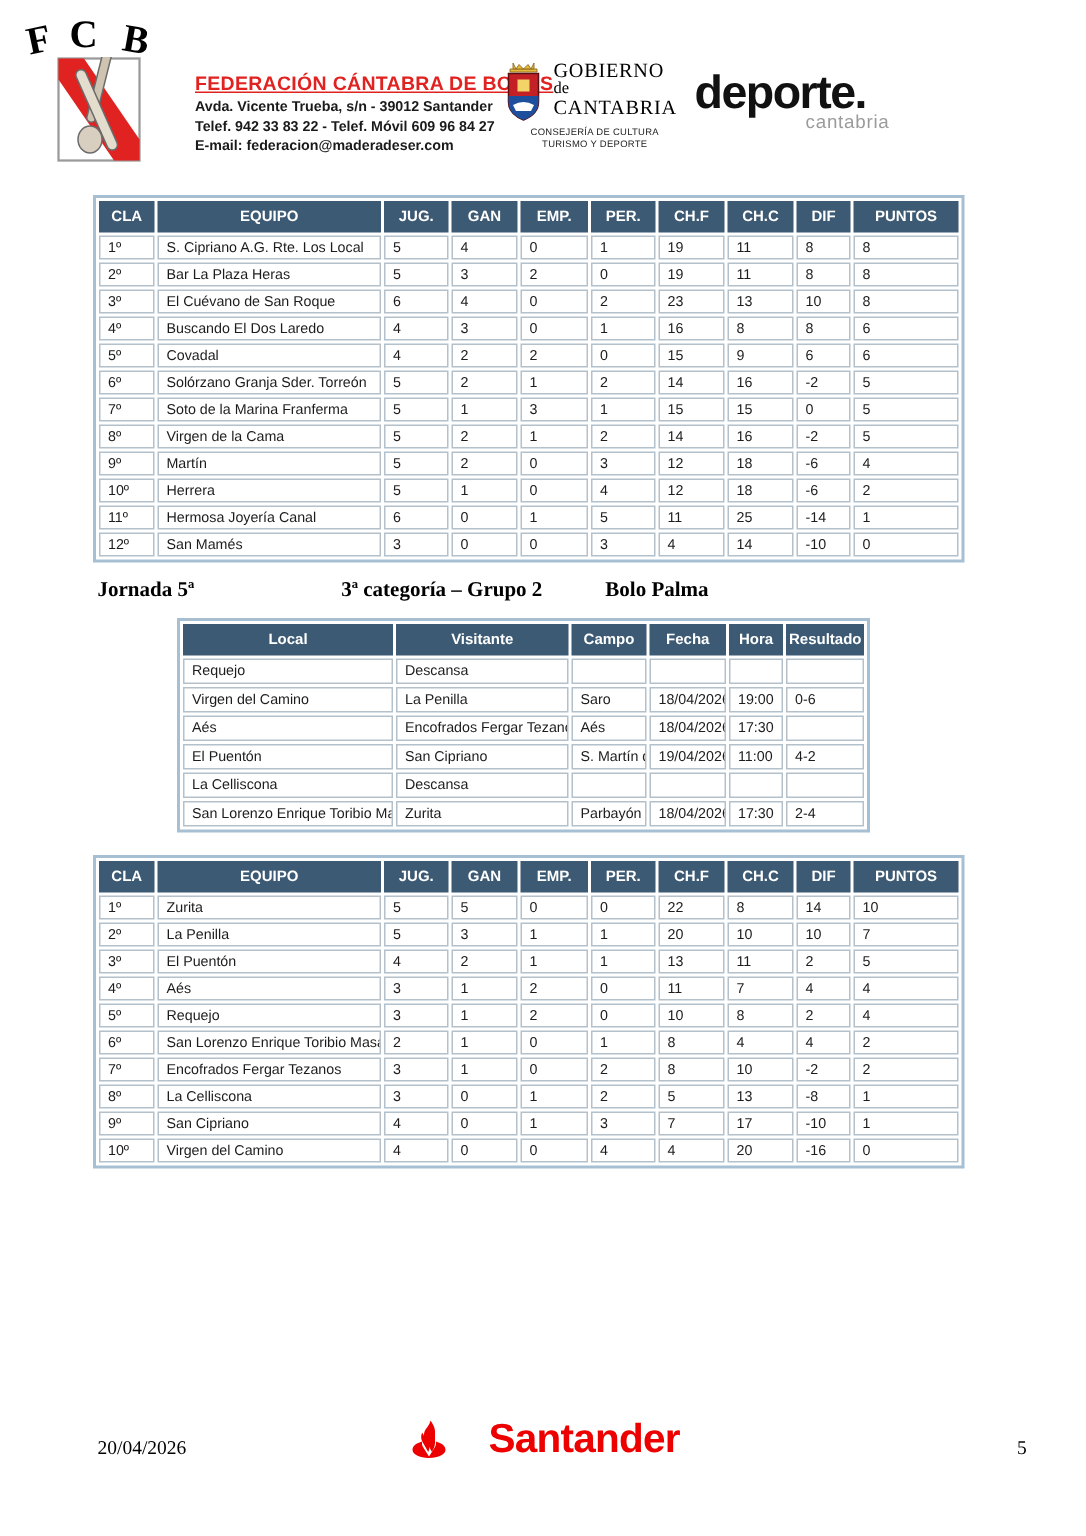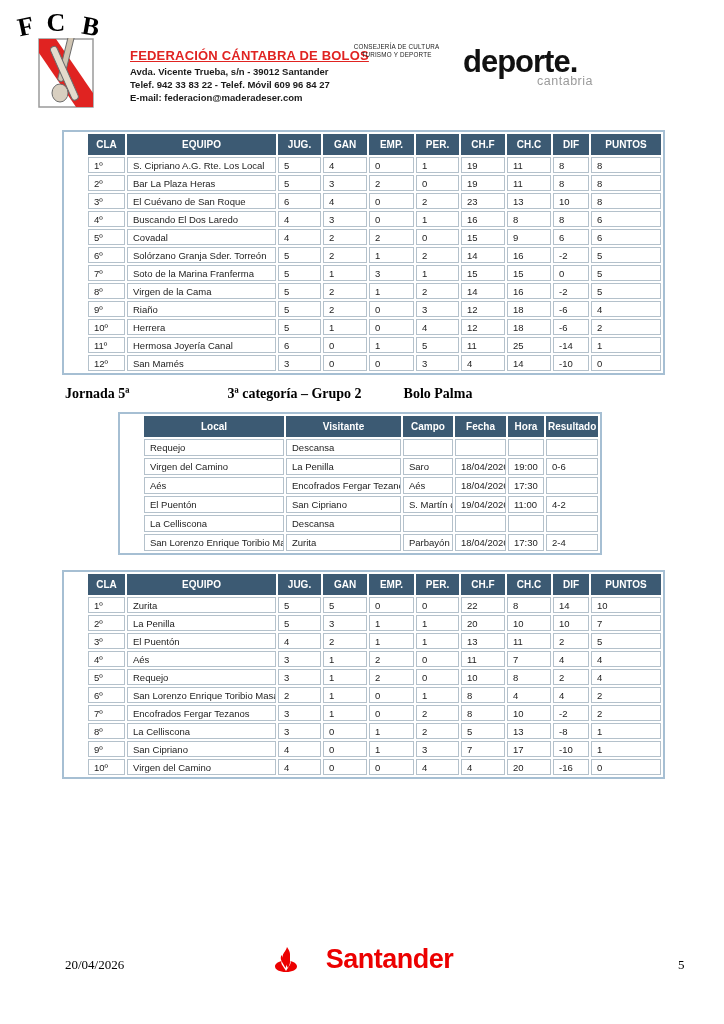--- a/index.html
+++ b/index.html
@@ -48,21 +48,20 @@
   .srcd-sub { font-size:5.6px; color:#e8a33d; margin-top:1px; white-space:nowrap; }
 
   
   table.doc-table {
     position:absolute;
     border-collapse: separate;
     border-spacing: 2px;
     table-layout: fixed;
     background:#fff;
     border: 2px solid #a6bfd3;
-    padding-left: 22px;
   }
   table.doc-table th {
     background:#3c5a73;
     color:#fff;
     font-size:10px;
     font-weight:bold;
     text-align:center;
     padding:5px 2px;
     overflow:hidden;
     white-space:nowrap;
@@ -116,20 +115,35 @@
   </div>
 
   <div class="fed-info">
     <div class="fed-title">FEDERACIÓN CÁNTABRA DE BOLOS</div>
     <div class="fed-line">Avda. Vicente Trueba, s/n - 39012 Santander</div>
     <div class="fed-line">Telef. 942 33 83 22  - Telef. Móvil 609 96 84 27</div>
     <div class="fed-line">E-mail: federacion@maderadeser.com</div>
   </div>
 
   <div class="gob-logo">
+    <div class="gob-top">
+      <svg class="gob-arms" width="30" height="42" viewBox="0 0 30 42">
+        <path d="M6 6 L24 6 L24 8 L6 8 Z" fill="#e8b93a" stroke="#8a6d1f" stroke-width="0.6"></path>
+        <path d="M8 2 L10 6 L12 3 L15 6 L18 3 L20 6 L22 2 L22 6 L8 6 Z" fill="#e8b93a" stroke="#8a6d1f" stroke-width="0.6"></path>
+        <path d="M5 9 H25 V28 Q25 36 15 40 Q5 36 5 28 Z" fill="#c42127" stroke="#5a1013" stroke-width="1"></path>
+        <path d="M5 24 H25 V28 Q25 36 15 40 Q5 36 5 28 Z" fill="#1d4f9c"></path>
+        <rect x="11" y="13" width="8" height="8" fill="#f2d469"></rect>
+        <path d="M8 30 Q15 26 22 30 L20 34 H10 Z" fill="#ffffff"></path>
+      </svg>
+      <div class="gob-name">
+        <div class="g1">GOBIERNO</div>
+        <div class="g2">de</div>
+        <div class="g3">CANTABRIA</div>
+      </div>
+    </div>
     <div class="gob-sub">
       <div>CONSEJERÍA DE CULTURA</div>
       <div>TURISMO Y DEPORTE</div>
     </div>
   </div>
 
   <div class="deporte-logo">
     <div class="deporte-main">deporte.</div>
     <div class="deporte-sub">cantabria</div>
   </div>
@@ -254,21 +268,21 @@
           <td>2</td>
           <td>1</td>
           <td>2</td>
           <td>14</td>
           <td>16</td>
           <td>-2</td>
           <td>5</td>
         </tr>
         <tr>
           <td>9º</td>
-          <td>Riaño</td>
+          <td>Martín</td>
           <td>5</td>
           <td>2</td>
           <td>0</td>
           <td>3</td>
           <td>12</td>
           <td>18</td>
           <td>-6</td>
           <td>4</td>
         </tr>
         <tr>

